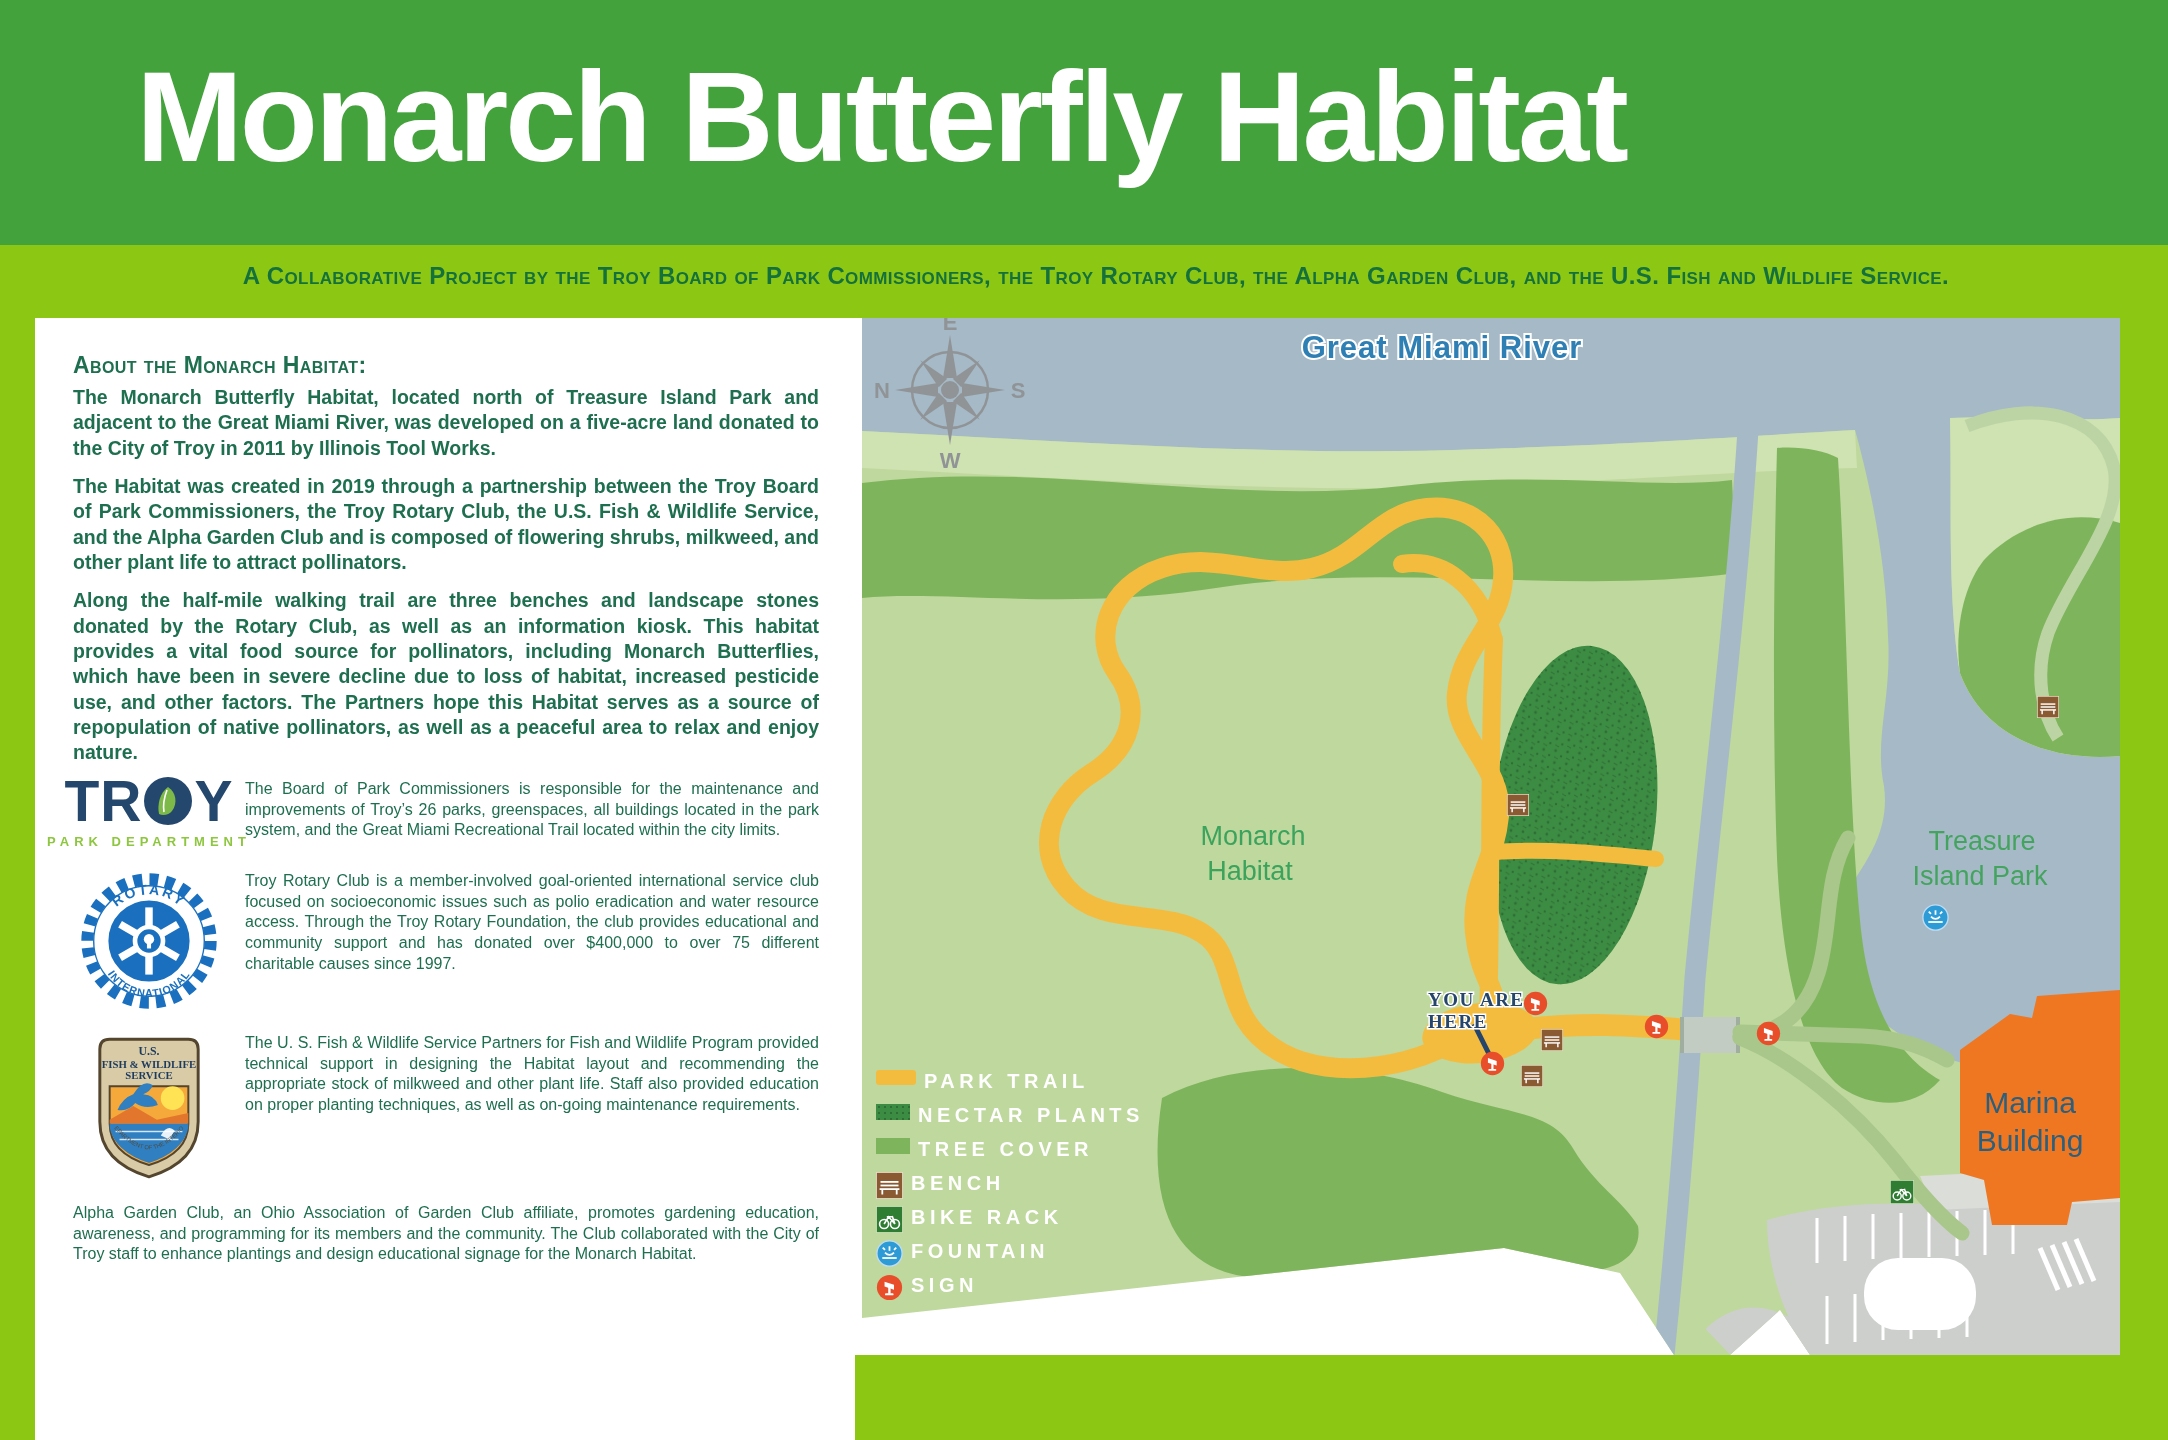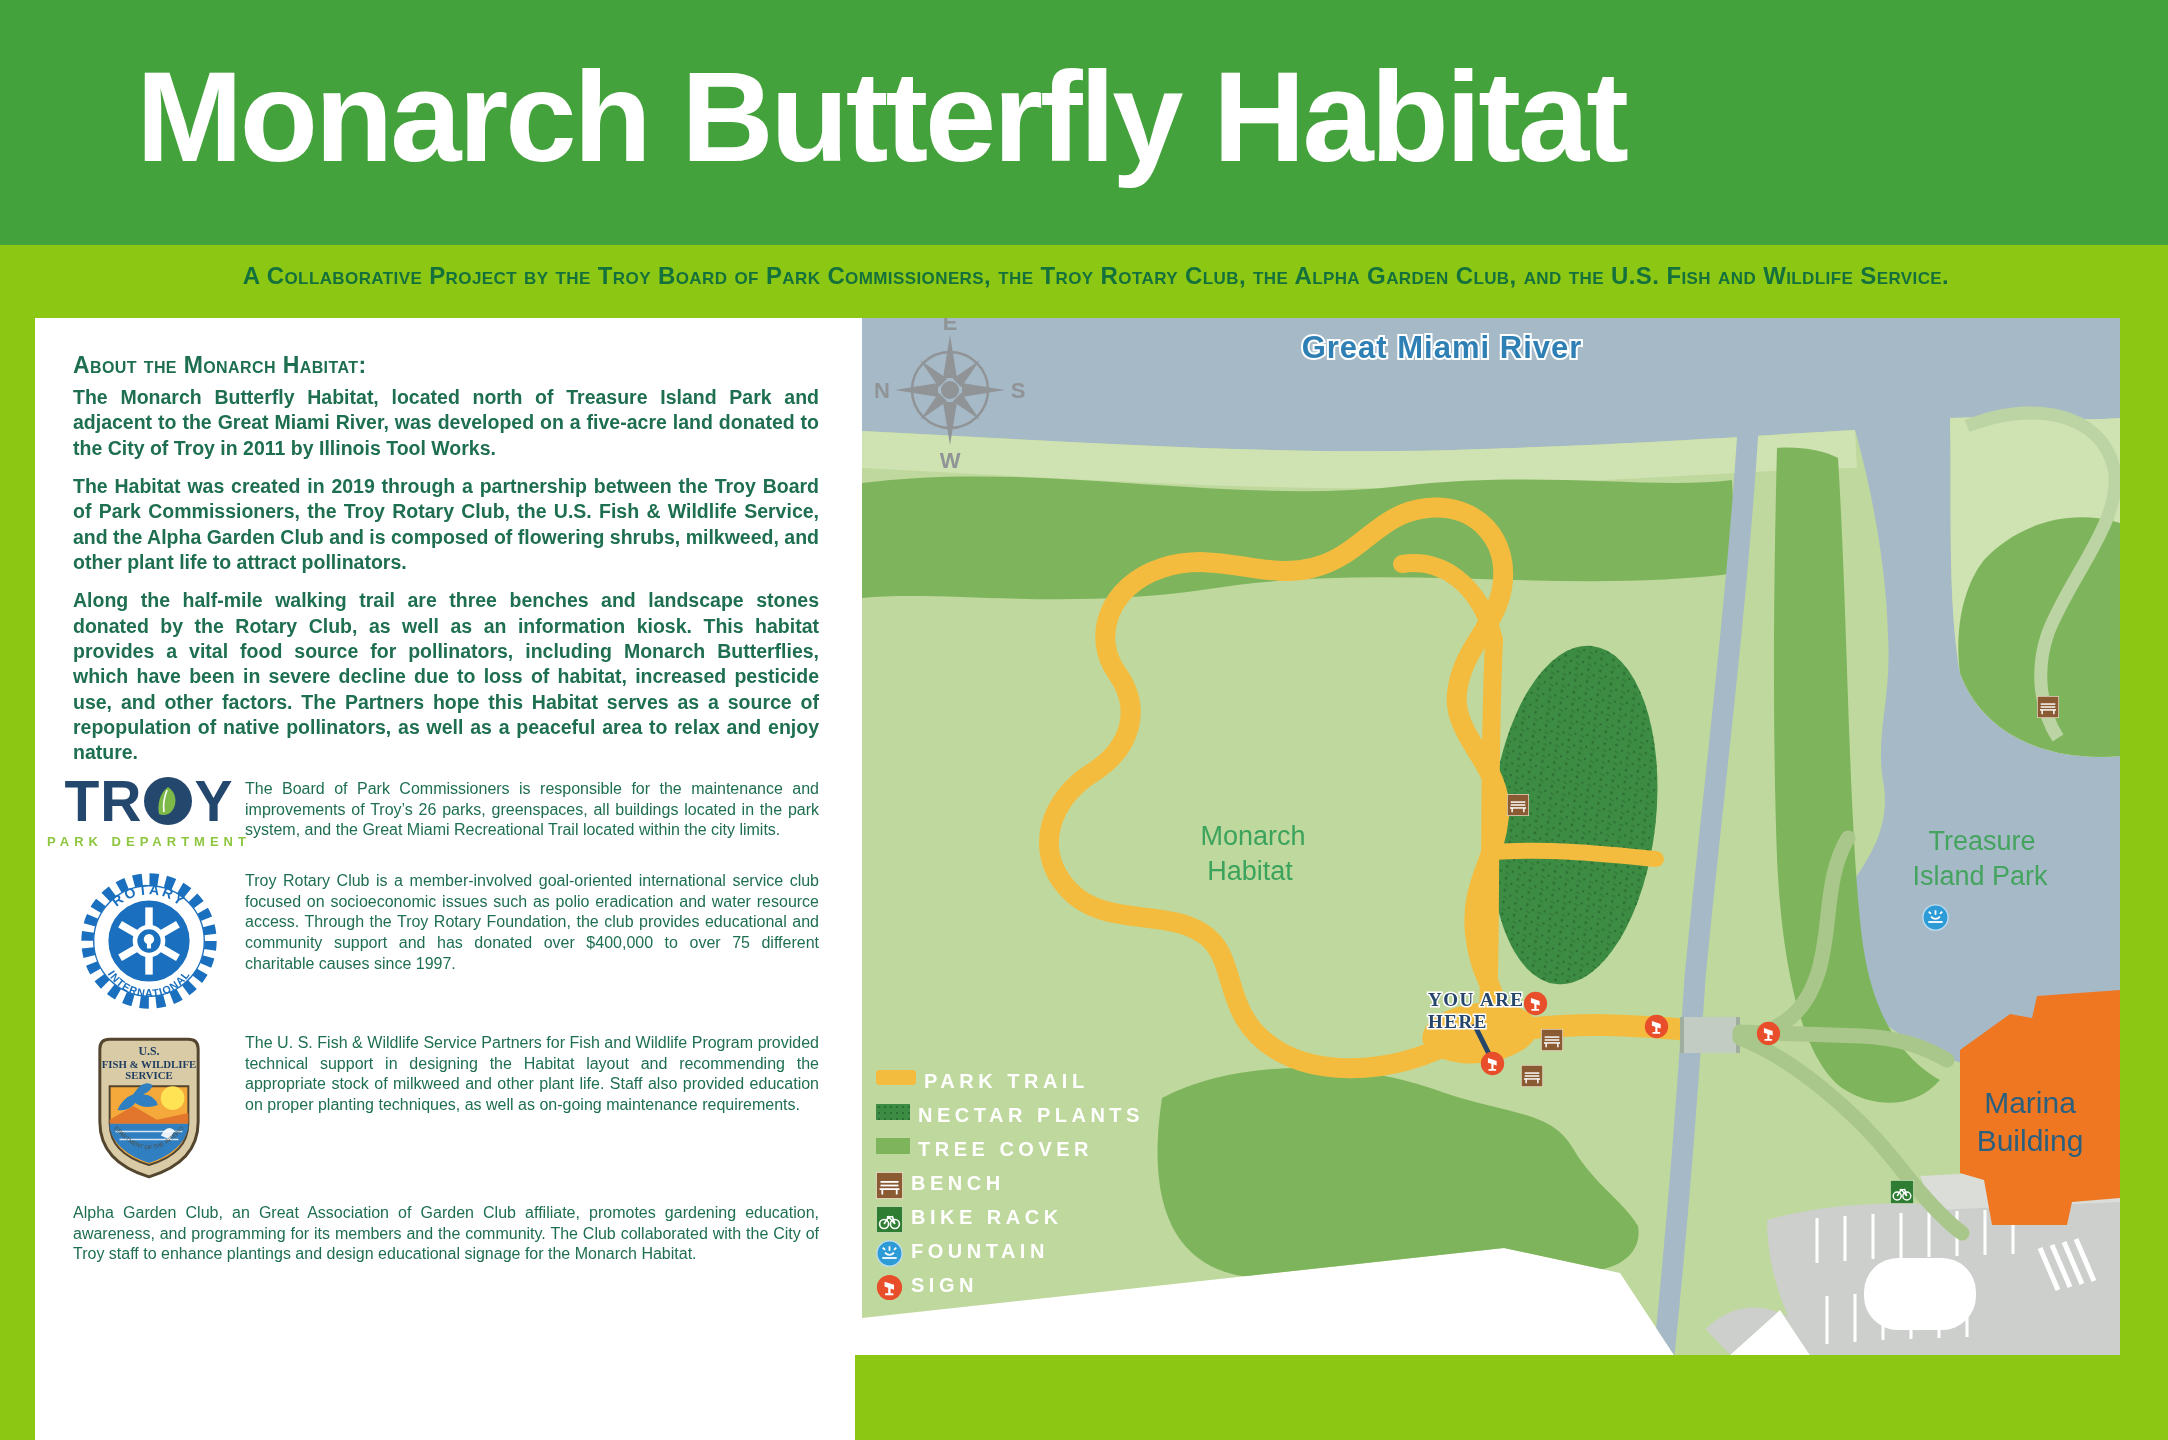--- a/index.html
+++ b/index.html
@@ -177,21 +177,21 @@
           </defs>
         <text font-size="6" fill="#54452E" opacity=".85">
           <textPath href="#fws-arc" startOffset="50%" text-anchor="middle">DEPARTMENT OF THE INTERIOR</textPath>
         </text>
       </svg>
     </div>
     <p class="partner-text">The U. S. Fish &amp; Wildlife Service Partners for Fish and Wildlife Program provided technical support in designing the Habitat layout and recommending the appropriate stock of milkweed and other plant life. Staff also provided education on proper planting techniques, as well as on-going maintenance requirements.</p>
   </div>
 
   <div class="partner-row">
-    <p class="partner-text">Alpha Garden Club, an Great Association of Garden Club affiliate, promotes gardening education, awareness, and programming for its members and the community. The Club collaborated with the City of Troy staff to enhance plantings and design educational signage for the Monarch Habitat.</p>
+    <p class="partner-text">Alpha Garden Club, an Ohio Association of Garden Club affiliate, promotes gardening education, awareness, and programming for its members and the community. The Club collaborated with the City of Troy staff to enhance plantings and design educational signage for the Monarch Habitat.</p>
   </div>
 
 </div>
 
 <div class="map-wrap">
   <svg class="map-svg" width="1258" height="1037" viewBox="0 0 1258 1037">
     <defs>
       <clipPath id="mapclip">
         <path d="M0,0 H1258 V1037 H948 L918,992 L868,1037 H812 L758,955 L642,930 L0,1000 Z"></path>
       </clipPath>

